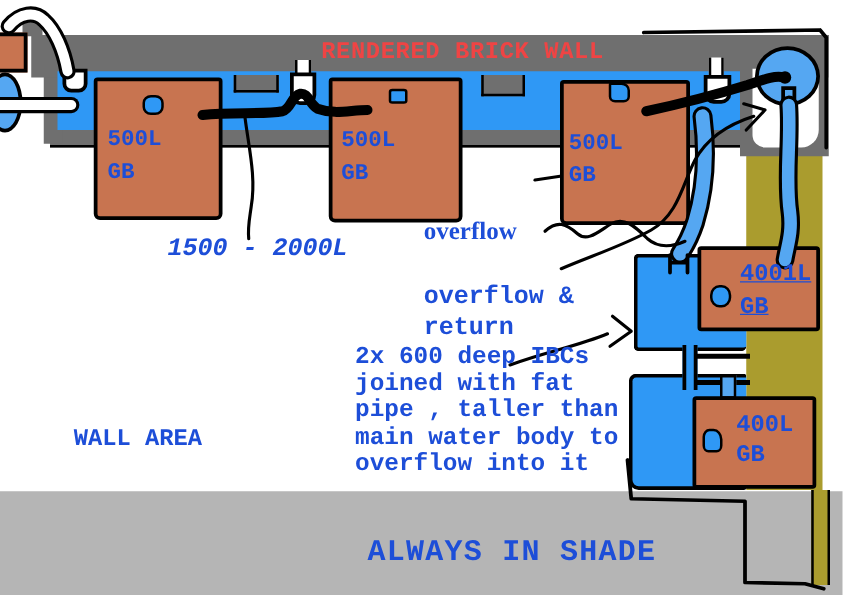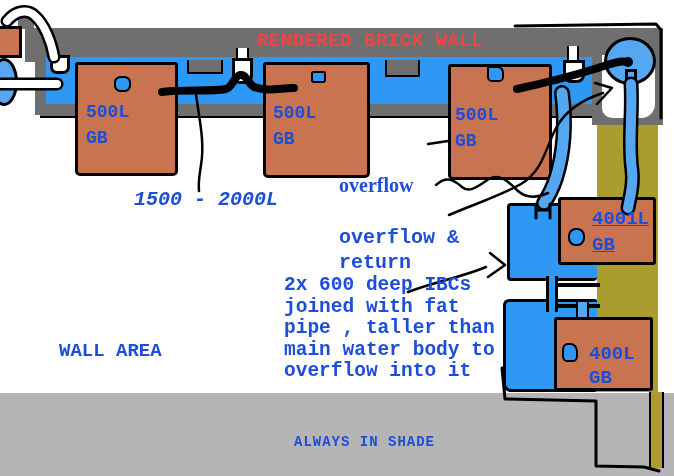--- a/index.html
+++ b/index.html
@@ -107,17 +107,17 @@
 return</div>
 
 <div class="lbl" style="left:284px;top:275px;font-size:19.5px;line-height:21.5px;">2x 600 deep IBCs
 joined with fat
 pipe , taller than
 main water body to
 overflow into it</div>
 
 <div class="lbl" style="left:592px;top:206px;font-size:19px;line-height:26px;text-decoration:underline;">4001L
 GB</div>
-<div class="lbl" style="left:589px;top:342px;font-size:19px;line-height:24px;">400L
+<div class="lbl" style="left:589px;top:328px;font-size:19px;line-height:24px;">400L
 GB</div>
 
 <div class="lbl" style="left:59px;top:339px;font-size:19px;">WALL AREA</div>
-<div class="lbl" style="left:294px;top:430px;font-size:14px;letter-spacing:1px;">ALWAYS IN SHADE</div>
+<div class="lbl" style="left:294px;top:430px;font-size:24px;letter-spacing:1px;">ALWAYS IN SHADE</div>
 
 </body></html>

